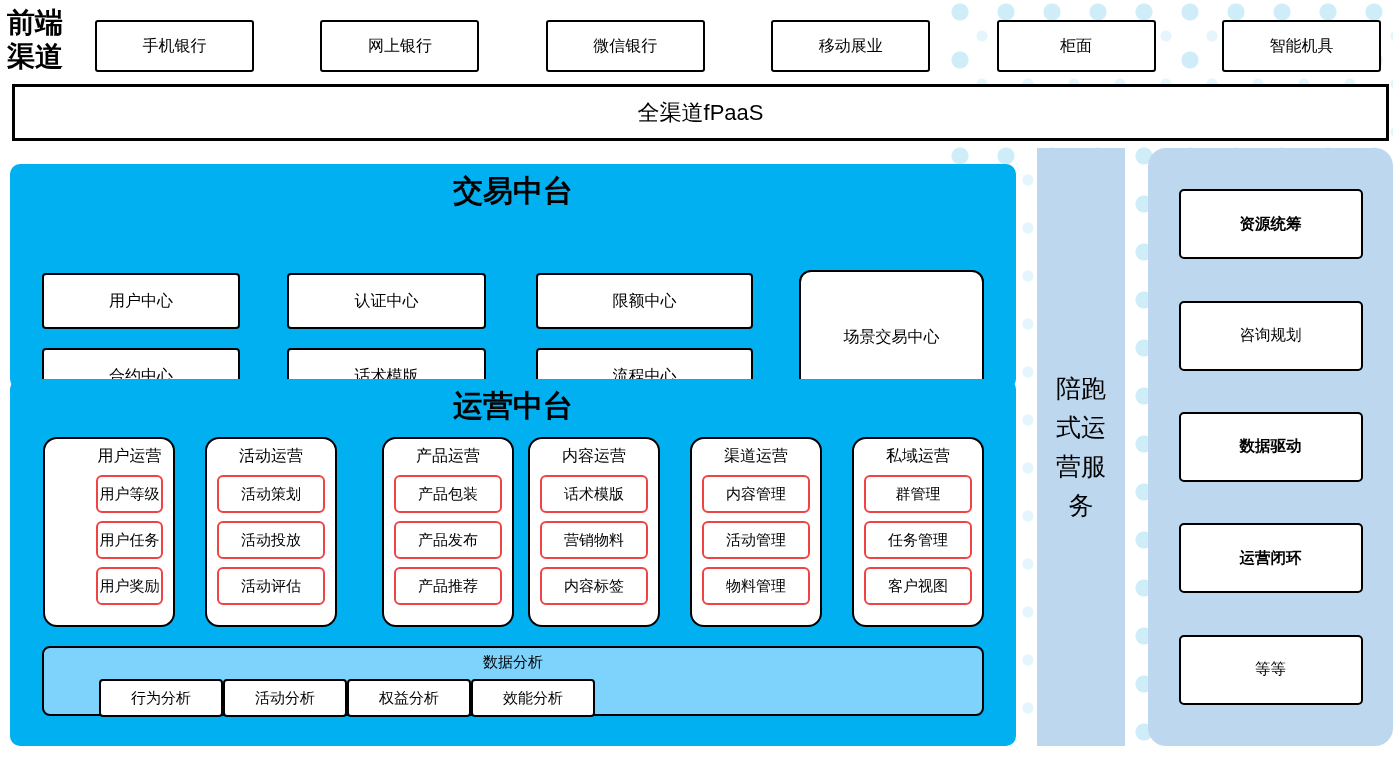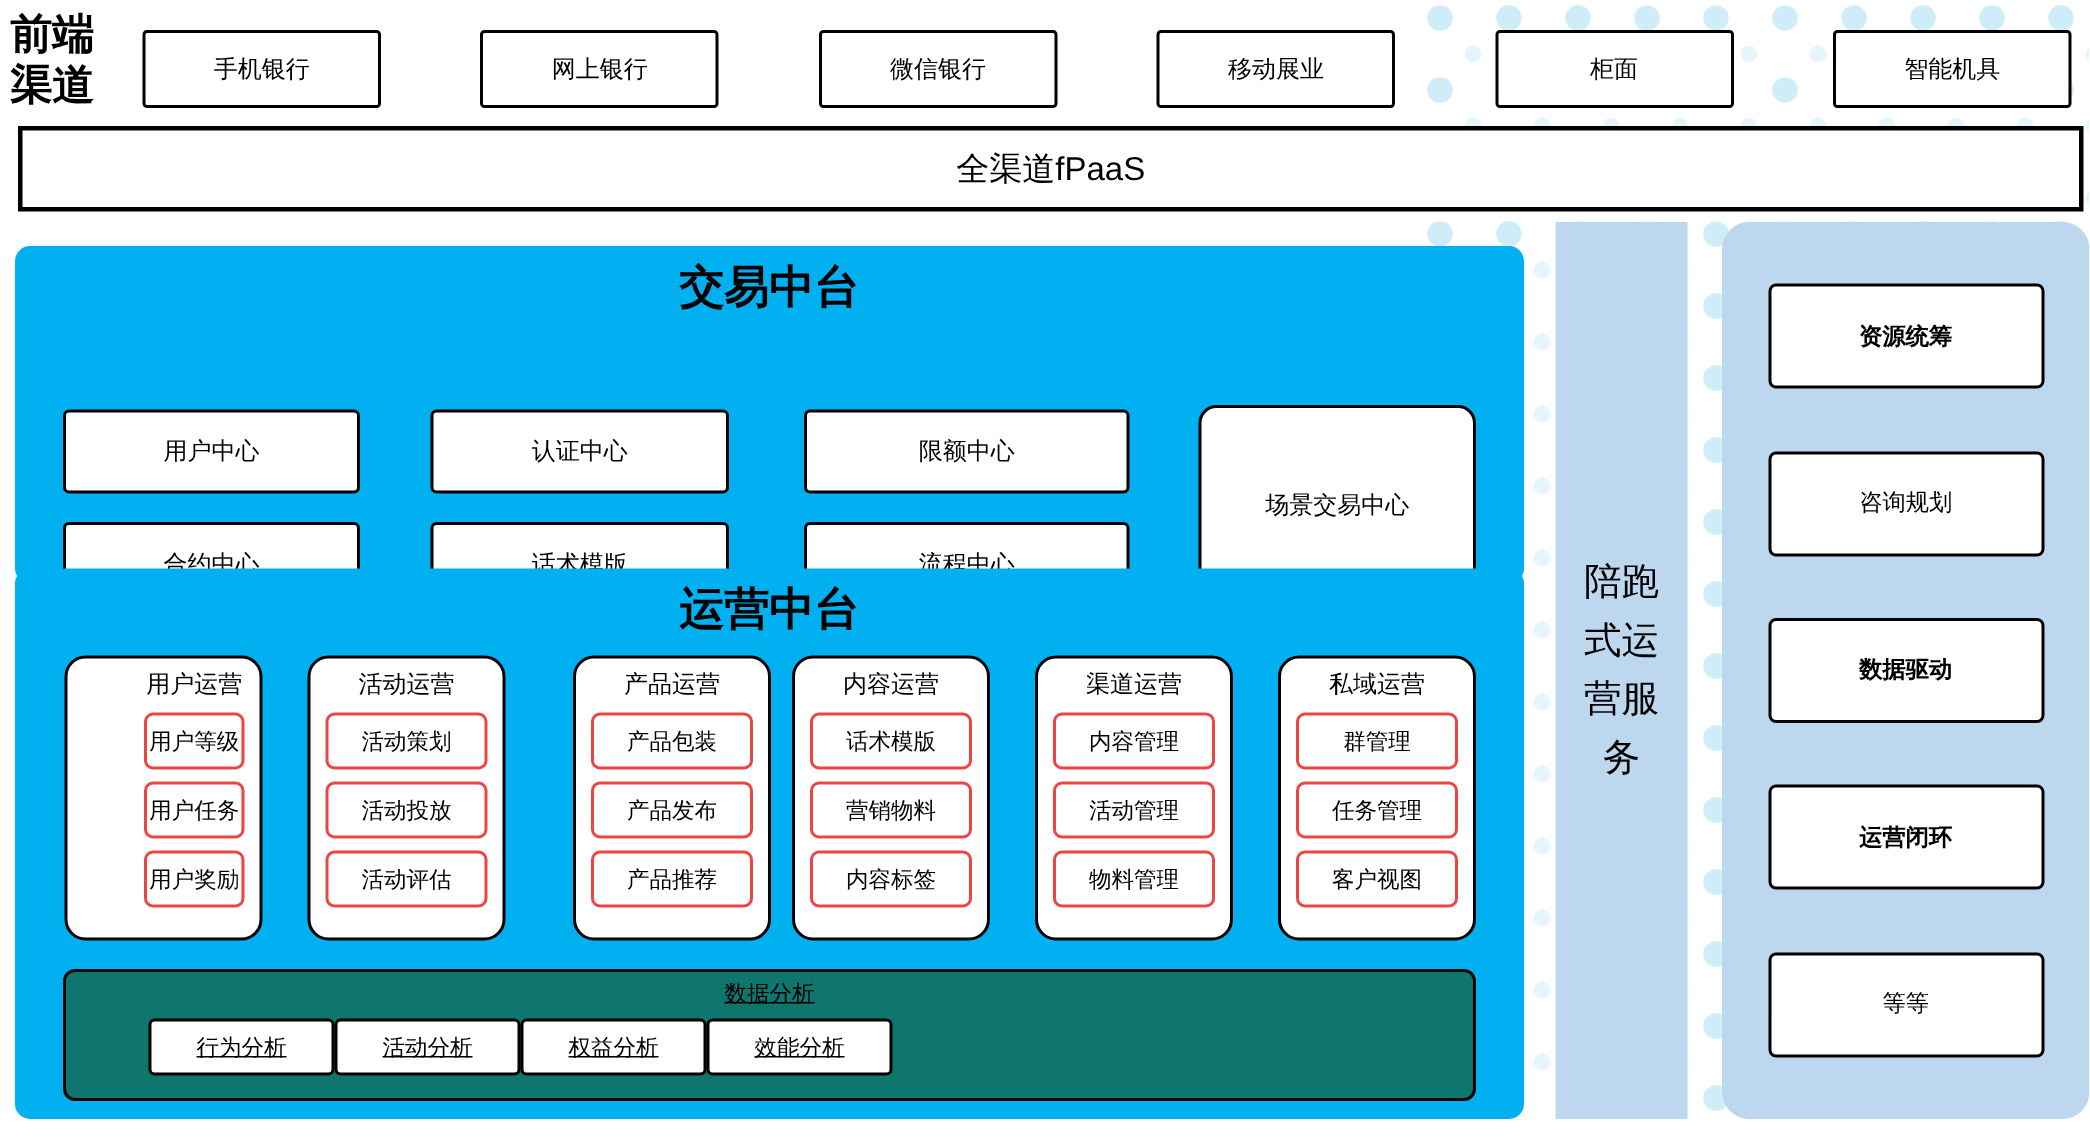--- a/index.html
+++ b/index.html
@@ -66,22 +66,22 @@
   .col0{left:33px;padding-left:41px;}  .col1{left:195px;} .col2{left:372px;}
   .col3{left:518px;} .col4{left:680px;} .col5{left:842px;}
   .col-title{text-align:center;font-size:16px;margin-top:7px;}
   .op-item{
     margin:8px 10px 0;height:38px;background:#fff;border:2px solid #ef4444;border-radius:6px;
     box-sizing:border-box;display:flex;align-items:center;justify-content:center;font-size:15px;
   }
 
   
   .analysis{
-    position:absolute;left:32px;top:267px;width:942px;height:88px;background:#0f766e;
-    border:2.5px solid #000;border-radius:8px;box-sizing:border-box;text-decoration:underline;
+    position:absolute;left:32px;top:267px;width:942px;height:70px;background:#7dd3fc;
+    border:2.5px solid #000;border-radius:8px;box-sizing:border-box;
   }
   .analysis-title{text-align:center;font-size:15px;margin-top:5px;}
   .analysis-items{display:flex;padding:7px 45px 0 55px;}
   .an-box{
     width:124px;height:38px;background:#fff;border:2px solid #000;border-radius:4px;
     box-sizing:border-box;display:flex;align-items:center;justify-content:center;font-size:15px;
   }
 
   
   .side-bar{

